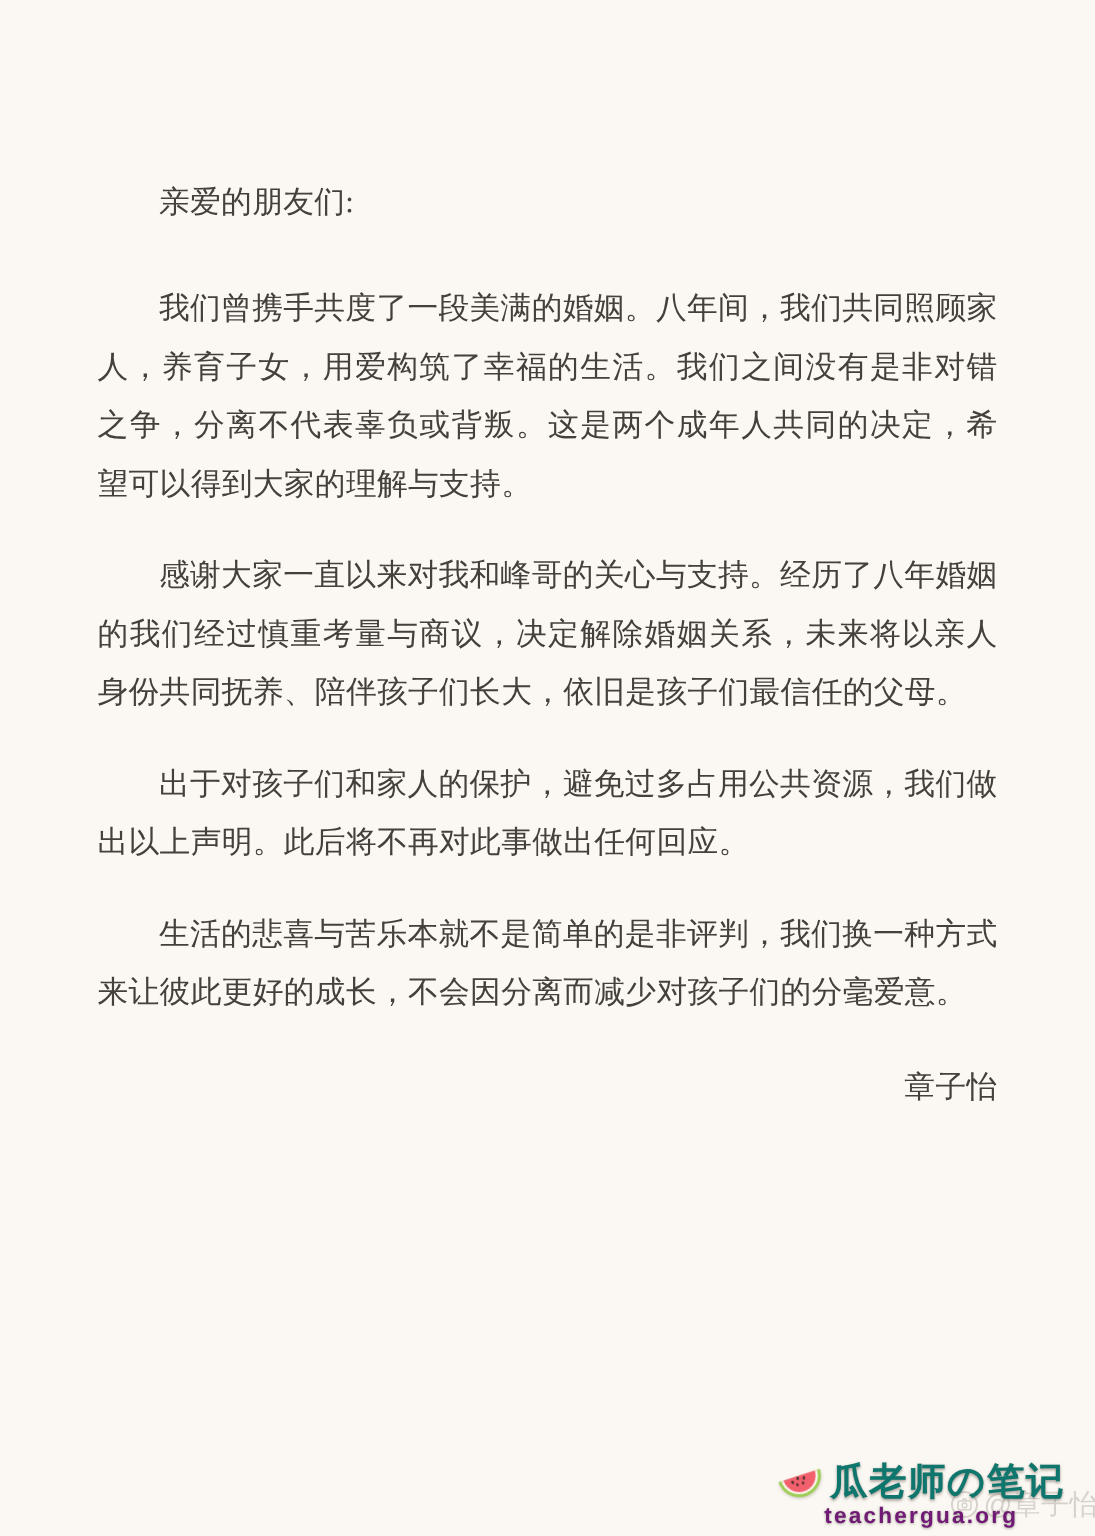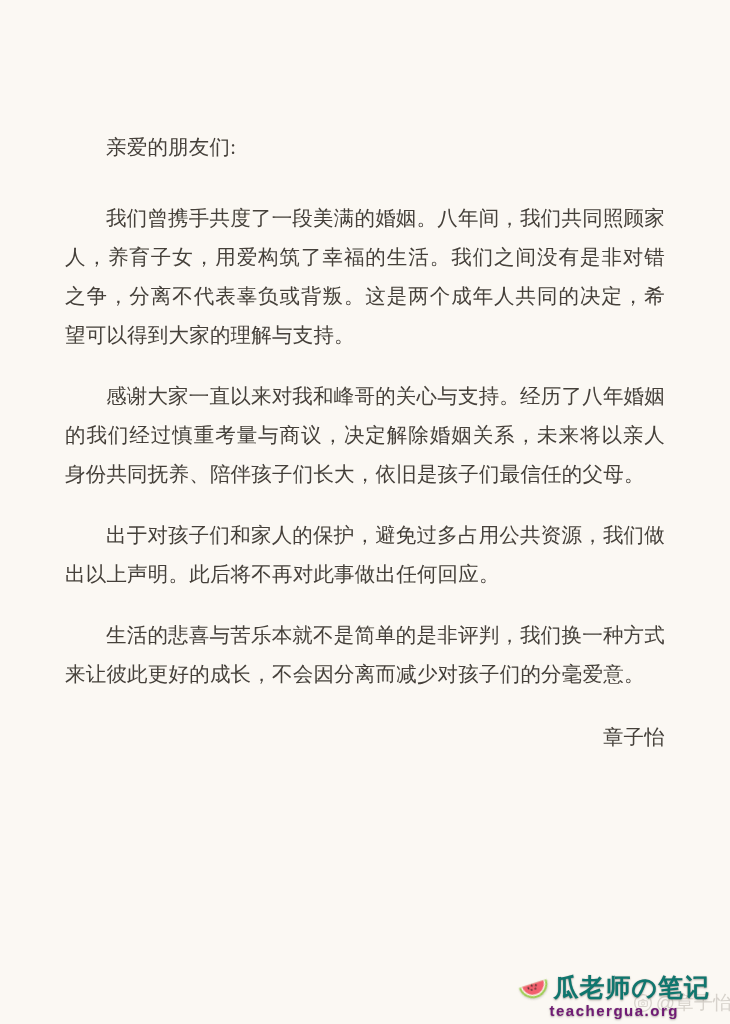--- a/index.html
+++ b/index.html
@@ -10,21 +10,21 @@
     height: 1024px;
     background: #fbf8f3;
     overflow: hidden;
     font-family: "Liberation Serif", "DejaVu Serif", serif;
     color: #45403a;
   }
   
   .letter {
     position: absolute;
     left: 65px;
-    top: 128px;
+    top: 116px;
     width: 600px;
     font-size: 20.5px;
     line-height: 39px;
     text-align: justify;
     letter-spacing: 0.2px;
   }
   .letter p { text-indent: 2em; }
   .greeting   { margin-bottom: 32px; }
   .paragraph  { margin-bottom: 22px; }
   .closing    { margin-bottom: 0; }

